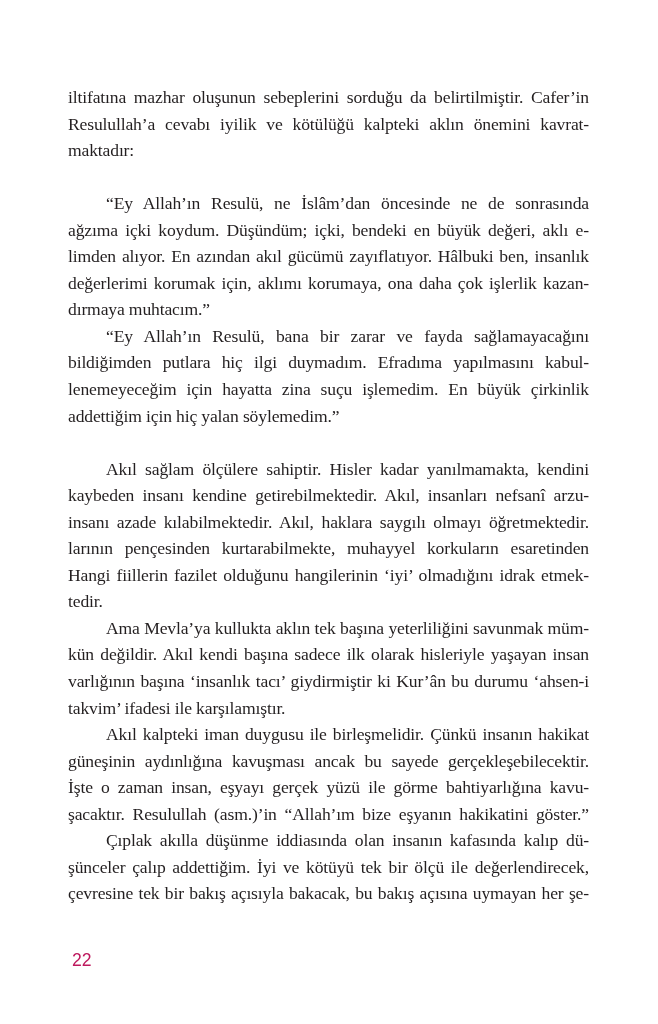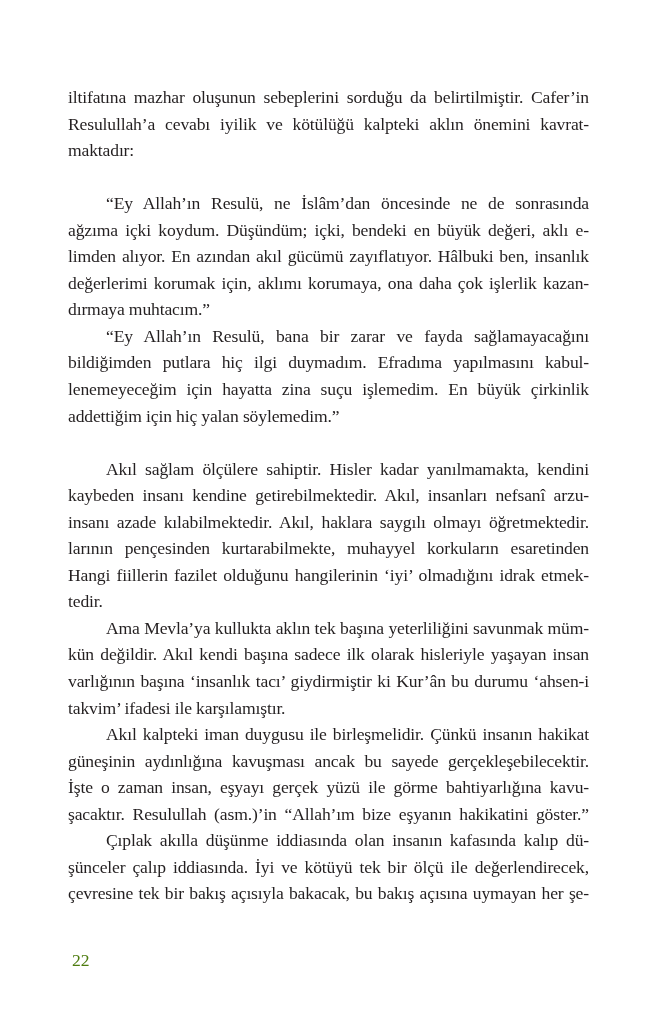--- a/index.html
+++ b/index.html
@@ -40,22 +40,22 @@
     .gap {
       display: block;
       height: 26.55px;
     }
     .page-number {
       position: absolute;
       left: 72px;
       top: 947px;
       font-size: 17.6px;
       line-height: 26px;
-      font-family: Liberation Serif, serif;
-      color: #4d7c0f;
+      font-family: Liberation Sans, sans-serif;
+      color: #be185d;
     }
   </style>
 </head>
 <body>
 
 <div class="page">
 
   <div>
     <span class="line">iltifatına mazhar oluşunun sebeplerini sorduğu da belirtilmiştir. Cafer’in</span>
     <span class="line">Resulullah’a cevabı iyilik ve kötülüğü kalpteki aklın önemini kavrat-</span>
@@ -99,19 +99,19 @@
 
   <div>
     <span class="line indent">Akıl kalpteki iman duygusu ile birleşmelidir. Çünkü insanın hakikat</span>
     <span class="line">güneşinin aydınlığına kavuşması ancak bu sayede gerçekleşebilecektir.</span>
     <span class="line">İşte o zaman insan, eşyayı gerçek yüzü ile görme bahtiyarlığına kavu-</span>
     <span class="line">şacaktır. Resulullah (asm.)’in “Allah’ım bize eşyanın hakikatini göster.”</span>
   </div>
 
   <div>
     <span class="line indent">Çıplak akılla düşünme iddiasında olan insanın kafasında kalıp dü-</span>
-    <span class="line">şünceler çalıp iddiasında. İyi ve kötüyü tek bir ölçü ile değerlendirecek,</span>
+    <span class="line">şünceler çalıp addettiğim. İyi ve kötüyü tek bir ölçü ile değerlendirecek,</span>
     <span class="line">çevresine tek bir bakış açısıyla bakacak, bu bakış açısına uymayan her şe-</span>
   </div>
 
 </div>
 
 <div class="page-number">22</div>
 
 </body></html>

